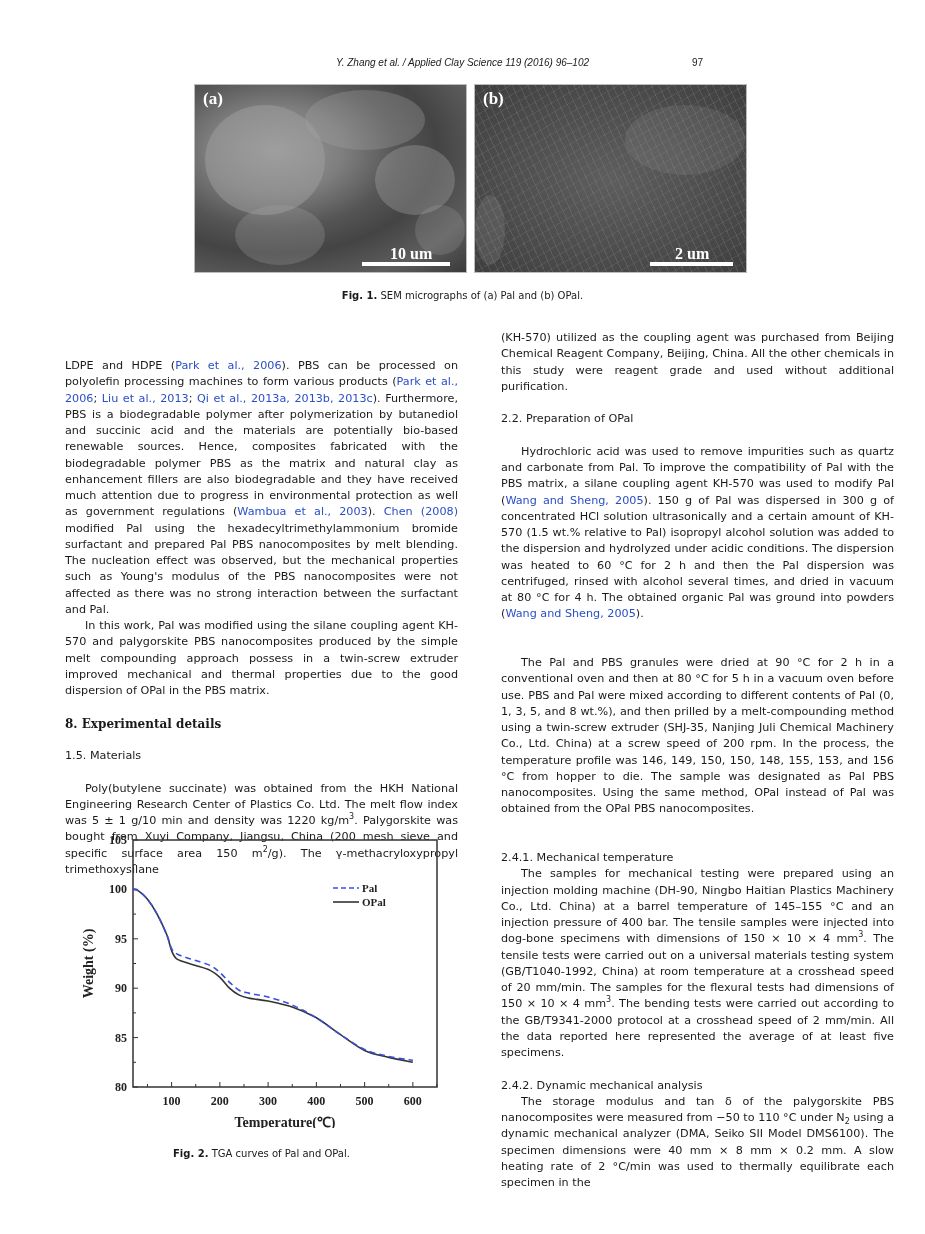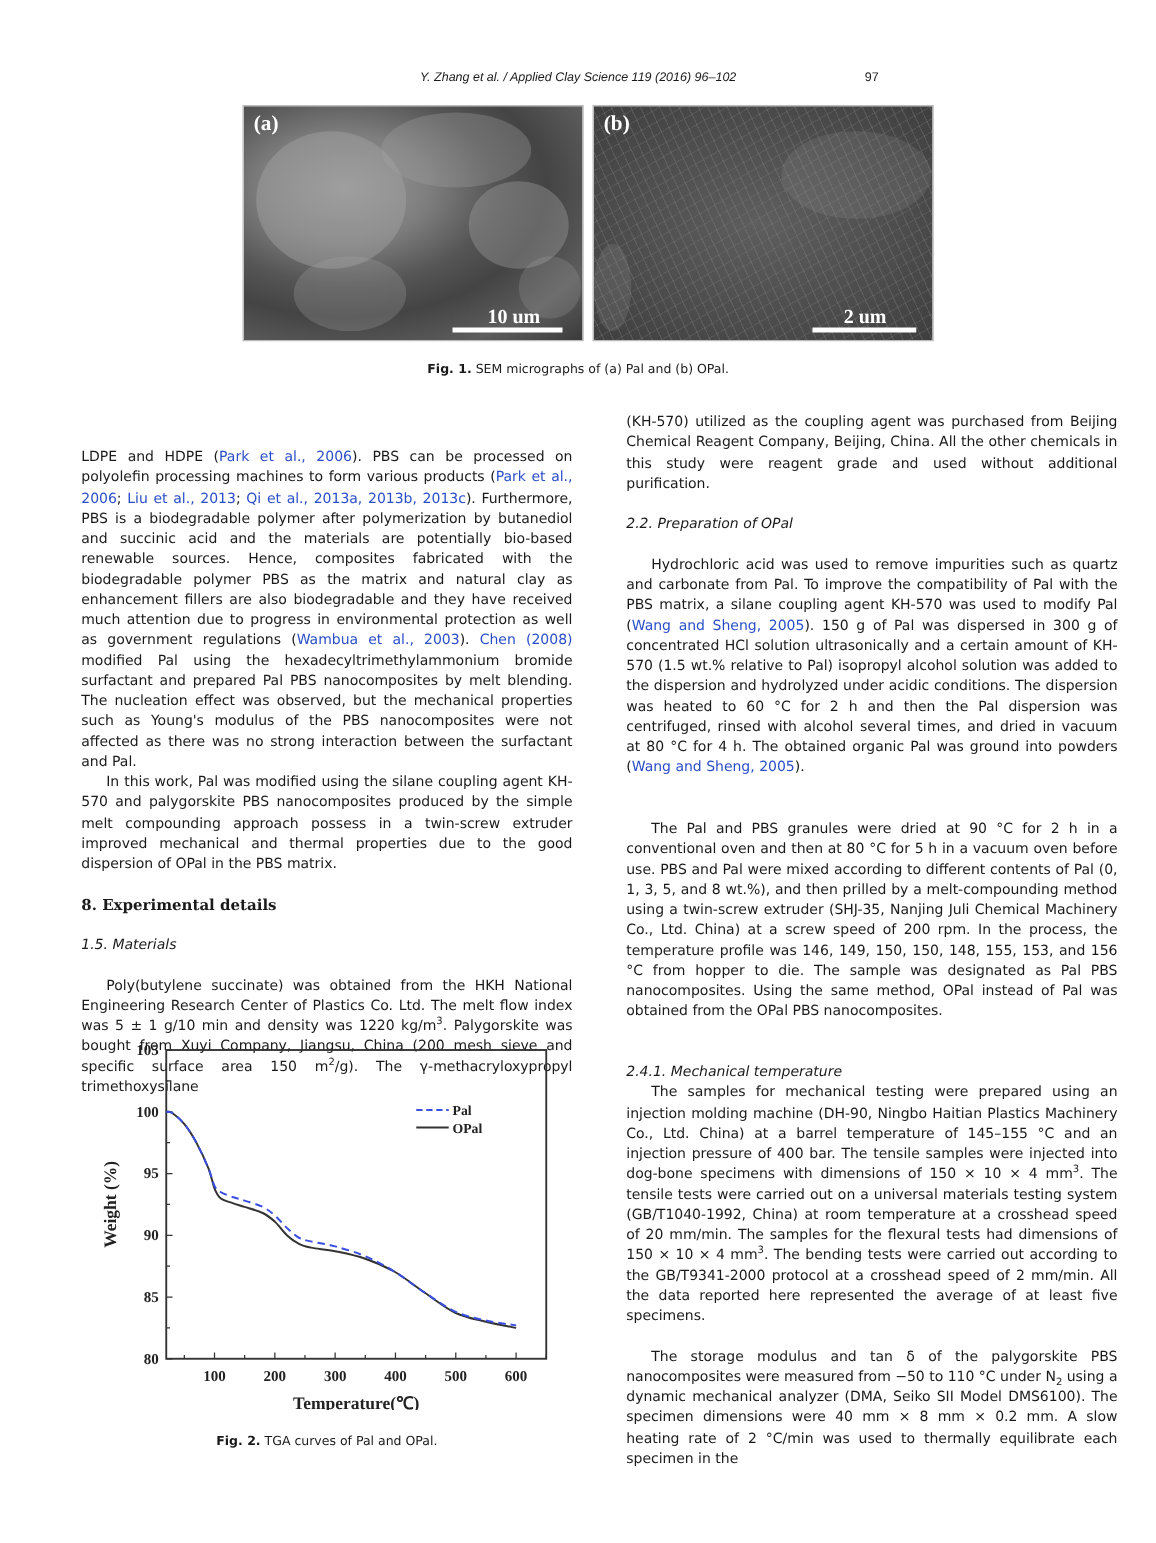--- a/index.html
+++ b/index.html
@@ -22,21 +22,21 @@
   .sem .scale-bar { position: absolute; height: 4px; background: #fff; }
 
   .caption { position: absolute; font-size: 10px; text-align: center; font-family: "DejaVu Sans", sans-serif; }
   .caption b { font-weight: bold; }
 
   .col { position: absolute; width: 393px; font-family: "DejaVu Sans", sans-serif; font-size: 11.2px; line-height: 16.25px; text-align: justify; color: #1a1a1a; }
   .col p { margin: 0; }
   .col .indent { text-indent: 20px; }
   .col a, .col .link { color: #2a4ec8; text-decoration: none; }
   .sec-head { font-family: "DejaVu Serif", serif; font-weight: bold; font-size: 12px; }
-  .subsec-head { font-style: italic; }
+  .subsec-head { }
   .gap { height: 16.25px; }
   sup, sub { font-size: 8px; line-height: 0; }
 
   .fig2 { position: absolute; left: 75px; top: 828px; width: 370px; height: 300px; }
   .fig2 svg { position: absolute; left: 0; top: 0; }
 </style>
 </head>
 <body>
 
 <div class="running-head">
@@ -138,14 +138,15 @@
   <div class="gap"></div>
   <p class="indent" id="rp2"><span>Hydrochloric acid was used to remove impurities such as quartz and carbonate from Pal. To improve the compatibility of Pal with the PBS matrix, a silane coupling agent KH-570 was used to modify Pal (</span><a class="link">Wang and Sheng, 2005</a><span>). 150 g of Pal was dispersed in 300 g of concentrated HCl solution ultrasonically and a certain amount of KH-570 (1.5 wt.% relative to Pal) isopropyl alcohol solution was added to the dispersion and hydrolyzed under acidic conditions. The dispersion was heated to 60 °C for 2 h and then the Pal dispersion was centrifuged, rinsed with alcohol several times, and dried in vacuum at 80 °C for 4 h. The obtained organic Pal was ground into powders (</span><a class="link">Wang and Sheng, 2005</a><span>).</span></p>
   <div class="gap"></div>
   <div class="gap"></div>
   <p class="indent">The Pal and PBS granules were dried at 90 °C for 2 h in a conventional oven and then at 80 °C for 5 h in a vacuum oven before use. PBS and Pal were mixed according to different contents of Pal (0, 1, 3, 5, and 8 wt.%), and then prilled by a melt-compounding method using a twin-screw extruder (SHJ-35, Nanjing Juli Chemical Machinery Co., Ltd. China) at a screw speed of 200 rpm. In the process, the temperature profile was 146, 149, 150, 150, 148, 155, 153, and 156 °C from hopper to die. The sample was designated as Pal PBS nanocomposites. Using the same method, OPal instead of Pal was obtained from the OPal PBS nanocomposites.</p>
   <div class="gap"></div>
   <div class="gap"></div>
   <p class="subsec-head">2.4.1. Mechanical temperature</p>
   <p class="indent"><span>The samples for mechanical testing were prepared using an injection molding machine (DH-90, Ningbo Haitian Plastics Machinery Co., Ltd. China) at a barrel temperature of 145–155 °C and an injection pressure of 400 bar. The tensile samples were injected into dog-bone specimens with dimensions of 150 × 10 × 4 mm</span><sup>3</sup><span>. The tensile tests were carried out on a universal materials testing system (GB/T1040-1992, China) at room temperature at a crosshead speed of 20 mm/min. The samples for the flexural tests had dimensions of 150 × 10 × 4 mm</span><sup>3</sup><span>. The bending tests were carried out according to the GB/T9341-2000 protocol at a crosshead speed of 2 mm/min. All the data reported here represented the average of at least five specimens.</span></p>
   <div class="gap"></div>
+  <p class="subsec-head">2.4.2. Dynamic mechanical analysis</p>
   <p class="indent"><span>The storage modulus and tan δ of the palygorskite PBS nanocomposites were measured from −50 to 110 °C under N</span><sub>2</sub><span> using a dynamic mechanical analyzer (DMA, Seiko SII Model DMS6100). The specimen dimensions were 40 mm × 8 mm × 0.2 mm. A slow heating rate of 2 °C/min was used to thermally equilibrate each specimen in the</span></p>
 </div>
 
 </body></html>

